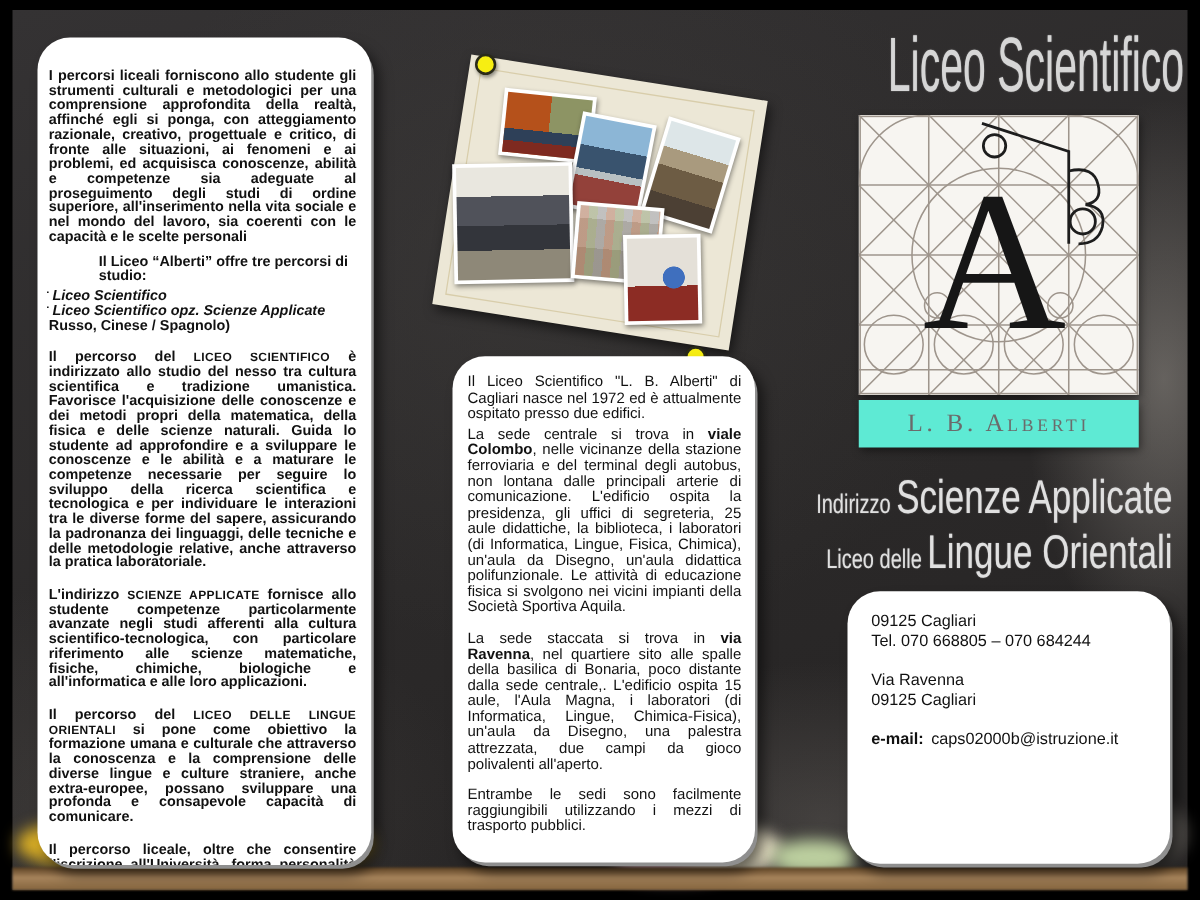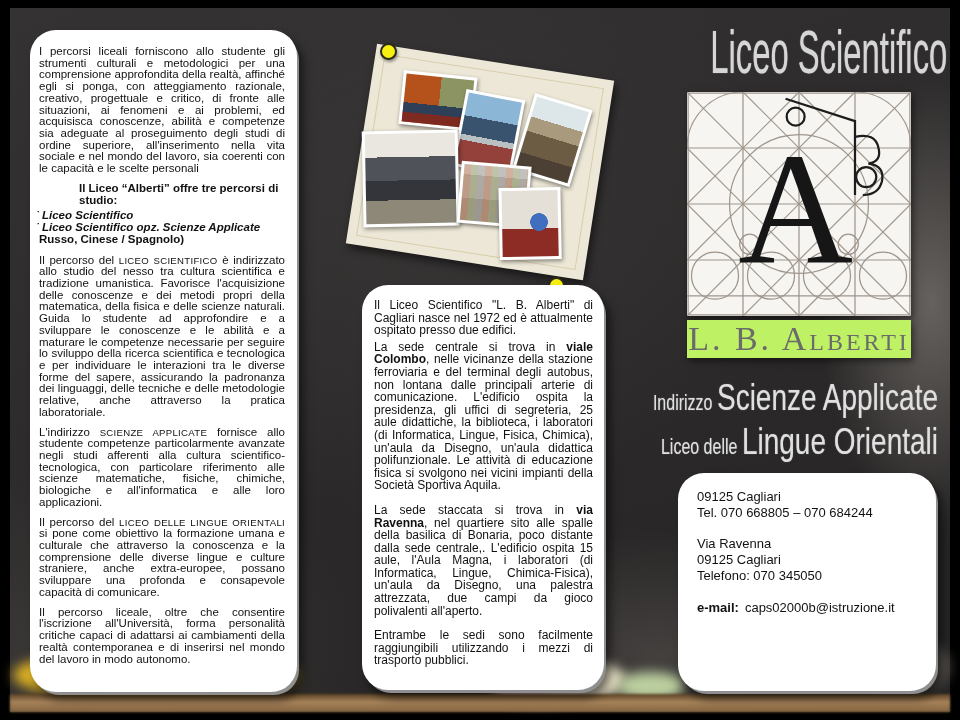--- a/index.html
+++ b/index.html
@@ -19,21 +19,21 @@
   .blob-cream{left:540px;top:662px;width:85px;height:36px;background:#e6dfc4;}
   .blob-green{left:618px;top:672px;width:65px;height:28px;background:#bccf9f;}
   .blob-gray{left:845px;top:638px;width:105px;height:58px;background:#7a766f;opacity:.55;}
   .ledge{position:absolute;left:10px;width:940px;top:694px;height:18px;filter:blur(1px);
     background:linear-gradient(#5d4224,#a6835b 45%,#85653e);}
 
   .panel{position:absolute;background:#fff;border-radius:26px;color:#111;overflow:hidden;
     box-shadow:3px 4px 0 -1px #8f8f8f, 6px 8px 10px rgba(0,0,0,.55);}
   .left-panel{left:30px;top:30px;width:267px;height:662px;padding:12px 12px 8px 9px;
     font-size:11.5px;line-height:1.02;text-align:justify;}
-  .left-panel p{margin:4px 0 8px 0;}
+  .left-panel p{margin:14px 0 8px 0;font-weight:bold;}
   .middle-panel{left:362px;top:285px;width:242px;height:405px;padding:14px 11px 8px 12px;
     font-size:12px;line-height:1.05;text-align:justify;}
   .middle-panel p{margin:0 0 12px 0;}
   .contact-panel{left:678px;top:473px;width:258px;height:218px;padding:16px 8px 8px 19px;
     font-size:13px;line-height:1.24;text-align:left;}
   .contact-panel .group{margin-bottom:15px;}
   .bold{font-weight:bold;}
   .bi{font-weight:bold;font-style:italic;}
   .sc{font-size:9.6px;letter-spacing:.3px;}
   .courses{margin:0 0 9px 0;}
@@ -69,23 +69,23 @@
   .pin1{left:380px;top:43px;}
   .pin2{left:548px;top:277px;}
 
   
   .brochure-title{position:absolute;right:13px;top:17px;color:#d6d6d6;font-size:41px;
     white-space:nowrap;transform:scale(.8,1.5);transform-origin:right top;letter-spacing:0px;
     text-shadow:0 0 1px rgba(255,255,255,.5);}
   .logo-box{position:absolute;left:687px;top:92px;width:224px;}
   .logo-square{width:224px;height:224px;background:#f7f5f1;box-shadow:2px 3px 7px rgba(0,0,0,.5);}
   .logo-square svg{display:block;width:100%;height:100%;}
-  .logo-caption{margin-top:4px;background:#bef264;height:38px;display:flex;align-items:center;
+  .logo-caption{margin-top:4px;background:#5eead4;height:38px;display:flex;align-items:center;
     justify-content:center;font-family:"Liberation Serif",serif;font-variant:small-caps;
-    font-size:34px;letter-spacing:3px;color:#6b6b6b;box-shadow:2px 3px 7px rgba(0,0,0,.5);text-align:right;}
+    font-size:20px;letter-spacing:3px;color:#6b6b6b;box-shadow:2px 3px 7px rgba(0,0,0,.5);text-align:right;}
   .tag-line{position:absolute;right:22px;color:#e0e0e0;white-space:nowrap;
     transform:scaleY(1.35);transform-origin:right center;text-shadow:0 0 1px rgba(255,255,255,.4);}
   .tag-line .small{font-size:16px;}
   .tag-line .large{font-size:28px;}
   .tl1{top:382px;}
   .tl2{top:426px;}
   .cv{margin-left:6px;margin-top:17px;}
 </style>
 </head>
 <body>
@@ -194,19 +194,18 @@
   <div class="tag-line tl2"><span class="small">Liceo delle </span><span class="large">Lingue  Orientali</span></div>
 
   <div class="panel contact-panel">
     <div class="group">
       <div>09125 Cagliari</div>
       <div>Tel. 070 668805  –  070 684244</div>
     </div>
     <div class="group">
       <div>Via Ravenna</div>
       <div>09125 Cagliari</div>
-      <div>Telefono: 070 345050</div>
     </div>
     <div class="group">
       <div><span class="bold">e-mail:</span><span class="cv">caps02000b@istruzione.it</span></div>
     </div>
   </div>
 </div>
 
 </body></html>

